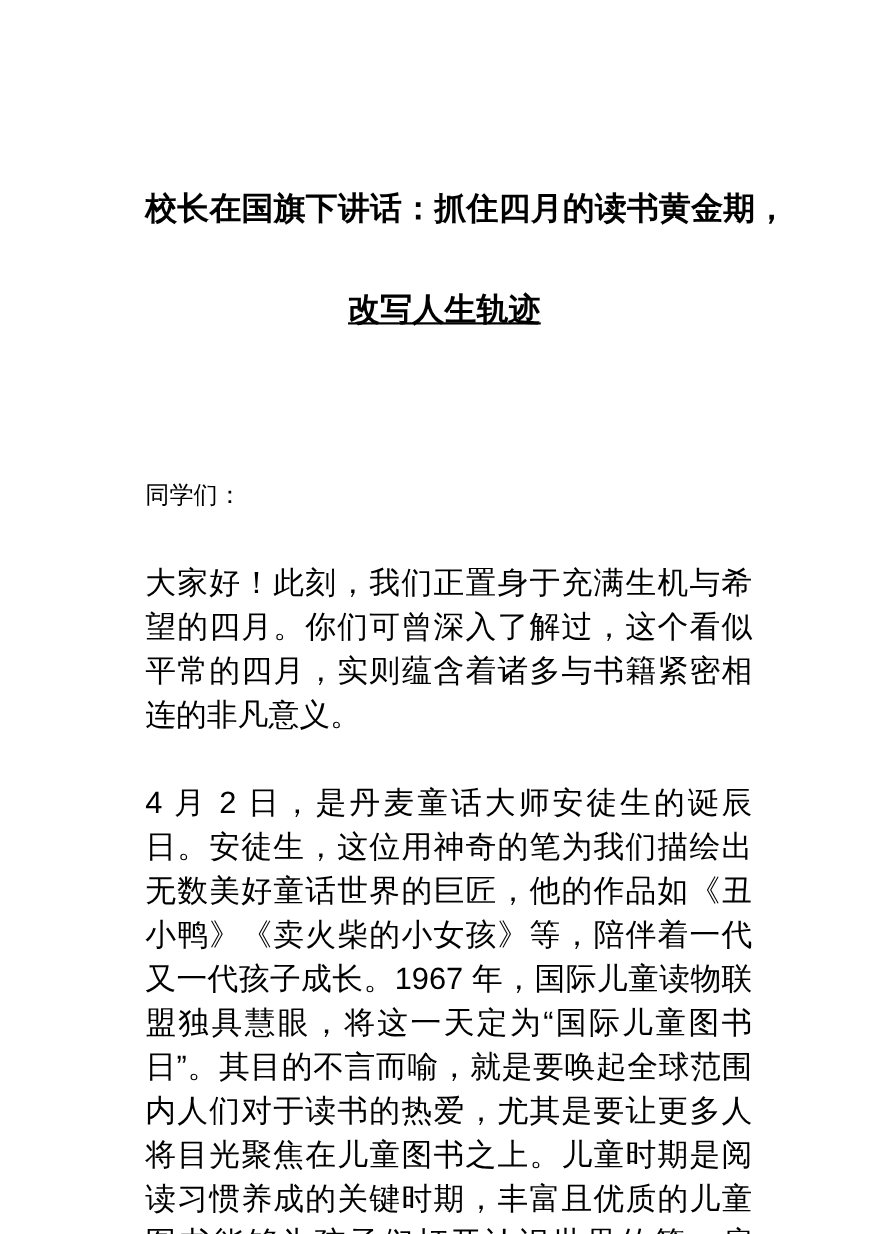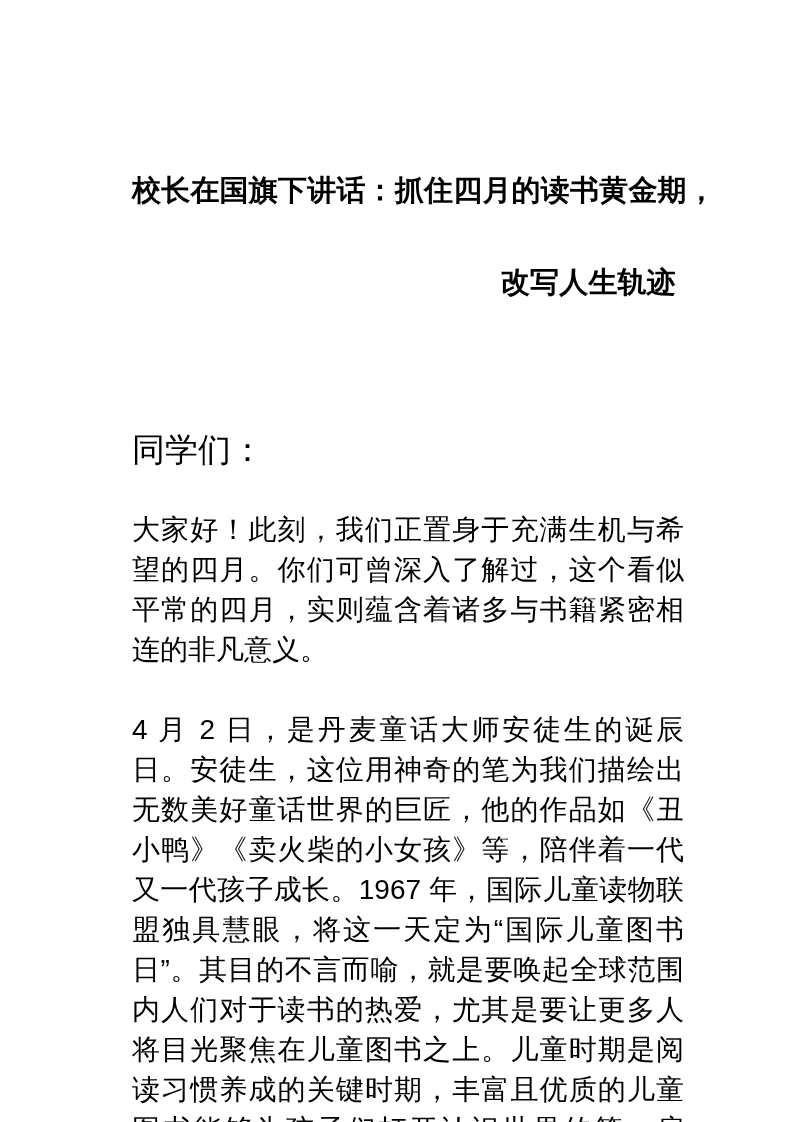--- a/index.html
+++ b/index.html
@@ -32,25 +32,26 @@
     font-weight: bold;
     line-height: 92px;
     letter-spacing: 0.2px;
     margin: 0;
     padding-top: 108px;
     text-align: left;
     white-space: pre;
   }
   .doc-title .title-line-2 {
     display: block;
-    text-align: right;
+    text-align: center;
     padding-right: 8px;
+    text-decoration: underline;
   }
   .salutation {
-    font-size: 33px;
+    font-size: 22px;
     line-height: 40px;
     margin: 0;
     padding-top: 102px;
   }
   .para {
     font-size: 28px;
     line-height: 40px;
     margin: 0;
     padding-top: 40px;
     text-align: justify;

